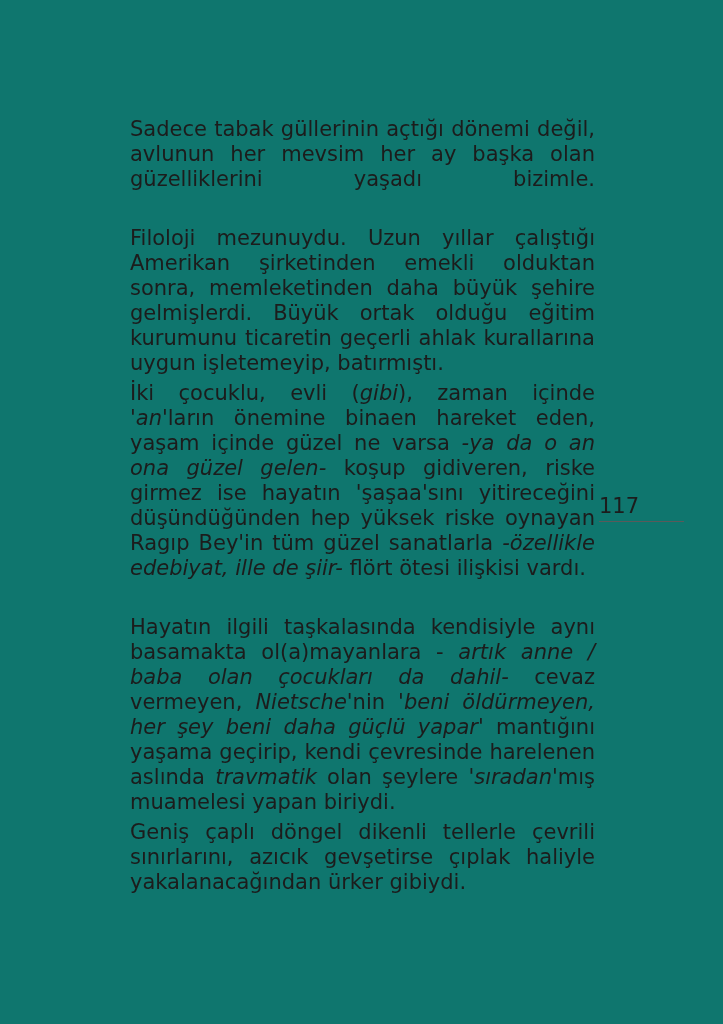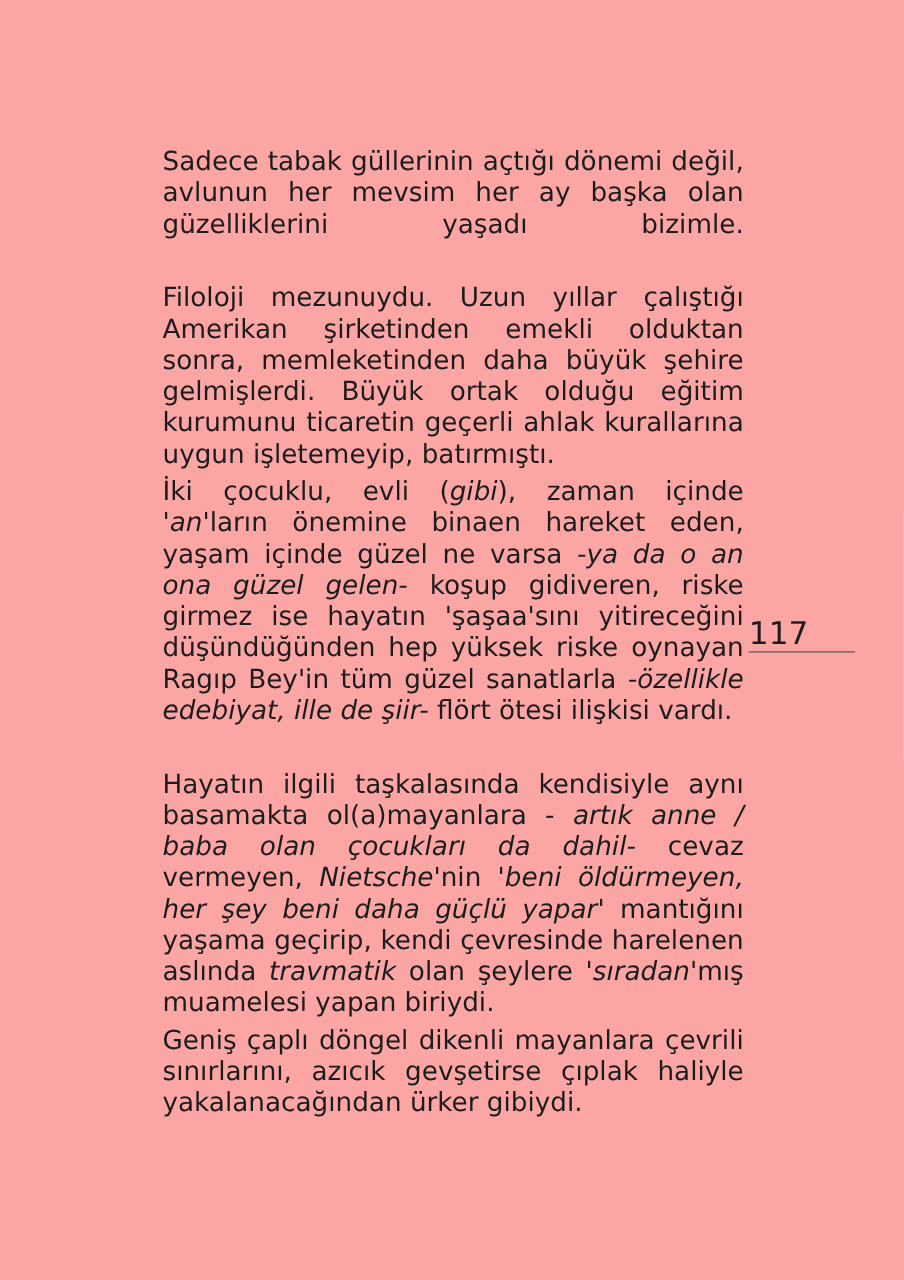--- a/index.html
+++ b/index.html
@@ -10,21 +10,21 @@
     width: 723px;
     height: 1024px;
     background: #ffffff;
     position: relative;
     font-family: "DejaVu Sans", sans-serif;
     overflow: hidden;
   }
   .page {
     position: absolute;
     inset: 0;
-    background: #fca5a5;
+    background: #0f766e;
   }
   .text-block {
     position: absolute;
     left: 130px;
     top: 117px;
     width: 465px;
     color: #1c1c1c;
     font-size: 21px;
     line-height: 25px;
     text-align: justify;
@@ -41,41 +41,41 @@
     text-align-last: justify;
   }
   .para.gap-large { margin-top: 34px; }
   .para.gap-small { margin-top: 5px; }
   .page-number-block {
     position: absolute;
     left: 599px;
     top: 494px;
     width: 85px;
     color: #1c1c1c;
-    font-size: 25px;
+    font-size: 21px;
     line-height: 25px;
   }
   .page-number-rule {
     margin-top: 2px;
     height: 0;
     border-bottom: 1px solid #5a5a5a;
     width: 85px;
   }
 </style>
 </head>
 <body>
 
 <div class="page">
 
   <div class="text-block">
     <p class="para justify-last"><span>Sadece tabak güllerinin açtığı dönemi değil, avlunun her mevsim her ay başka olan güzelliklerini yaşadı bizimle.</span></p>
     <p class="para gap-large"><span>Filoloji mezunuydu. Uzun yıllar çalıştığı Amerikan şirketinden emekli olduktan sonra, memleketinden daha büyük şehire gelmişlerdi. Büyük ortak olduğu eğitim kurumunu ticaretin geçerli ahlak kurallarına uygun işletemeyip, batırmıştı.</span></p>
     <p class="para gap-small"><span>İki çocuklu, evli (</span><em>gibi</em><span>), zaman içinde '</span><em>an</em><span>'ların önemine binaen hareket eden, yaşam içinde güzel ne varsa </span><em>-ya da o an ona güzel gelen-</em><span> koşup gidiveren, riske girmez ise hayatın 'şaşaa'sını yitireceğini düşündüğünden hep yüksek riske oynayan Ragıp Bey'in tüm güzel sanatlarla </span><em>-özellikle edebiyat, ille de şiir-</em><span> flört ötesi ilişkisi vardı.</span></p>
     <p class="para gap-large"><span>Hayatın ilgili taşkalasında kendisiyle aynı basamakta ol(a)mayanlara - </span><em>artık anne / baba olan çocukları da dahil-</em><span> cevaz vermeyen, </span><em>Nietsche</em><span>'nin '</span><em>beni öldürmeyen, her şey beni daha güçlü yapar</em><span>' mantığını yaşama geçirip, kendi çevresinde harelenen aslında </span><em>travmatik</em><span> olan şeylere '</span><em>sıradan</em><span>'mış muamelesi yapan biriydi.</span></p>
-    <p class="para gap-small"><span>Geniş çaplı döngel dikenli mayanlara çevrili sınırlarını, azıcık gevşetirse çıplak haliyle yakalanacağından ürker gibiydi.</span></p>
+    <p class="para gap-small"><span>Geniş çaplı döngel dikenli tellerle çevrili sınırlarını, azıcık gevşetirse çıplak haliyle yakalanacağından ürker gibiydi.</span></p>
   </div>
 
   <div class="page-number-block">
     <span>117</span>
     <div class="page-number-rule"></div>
   </div>
 
 </div>
 
 </body></html>

